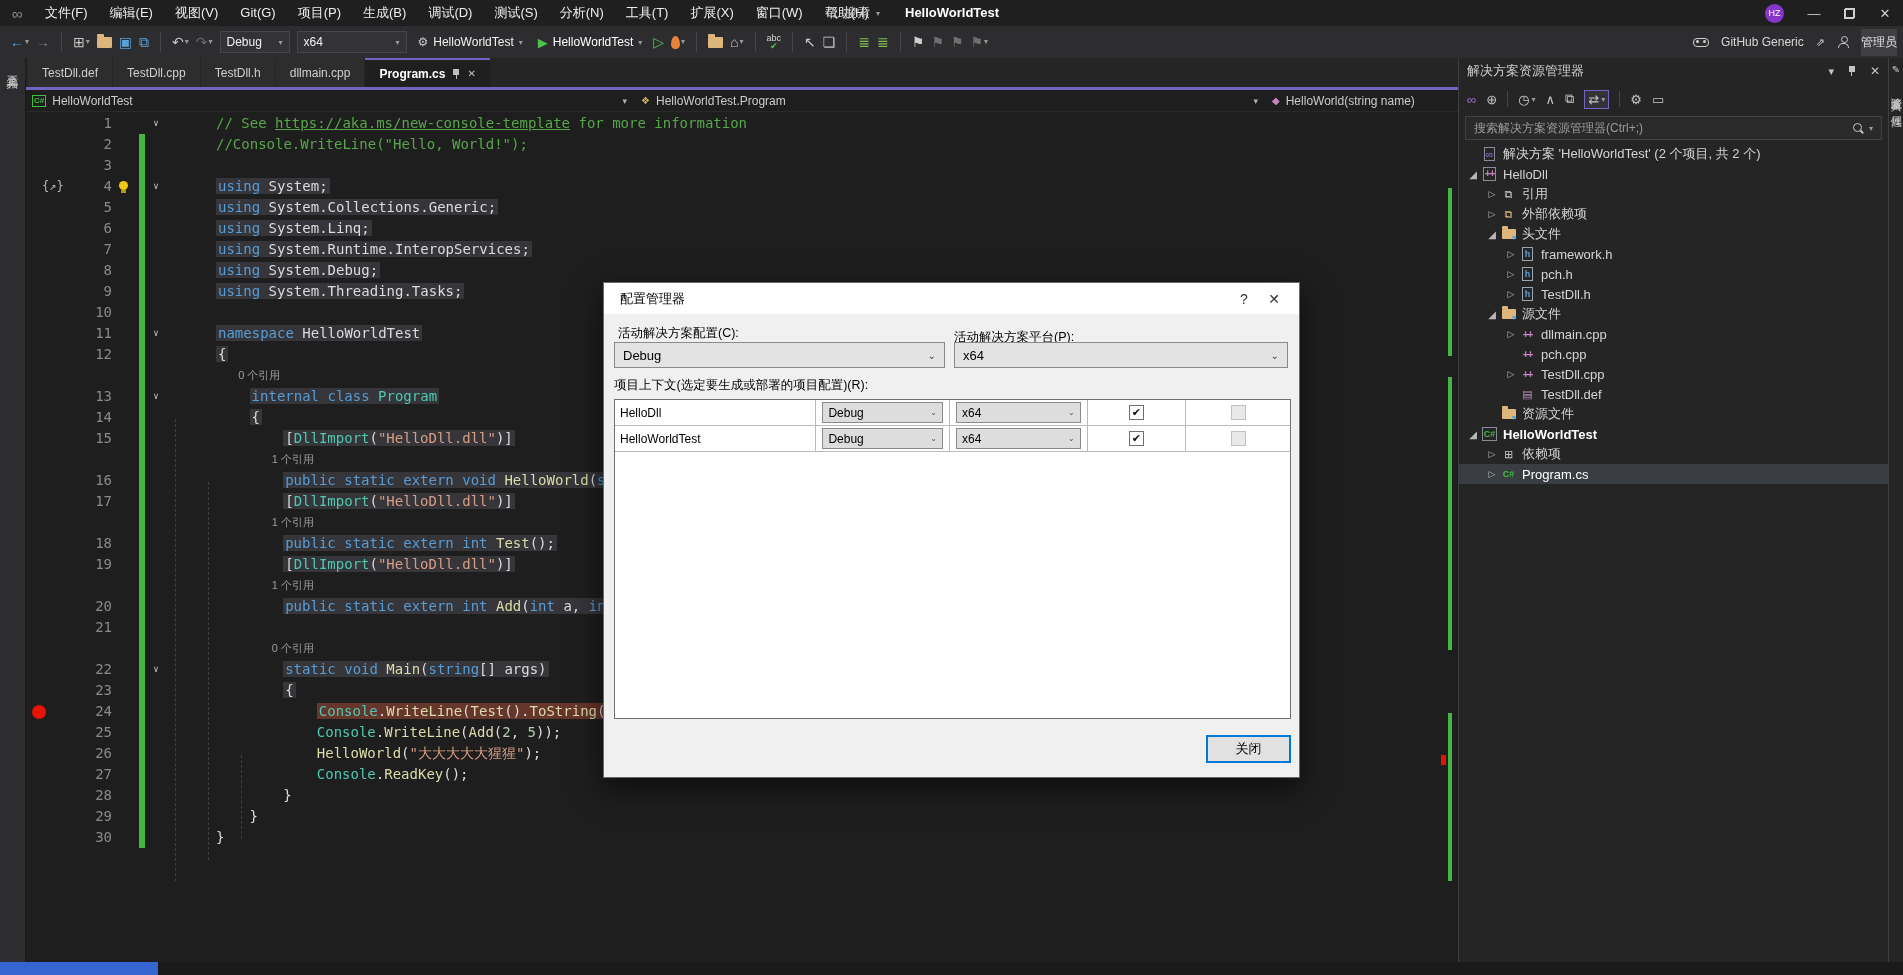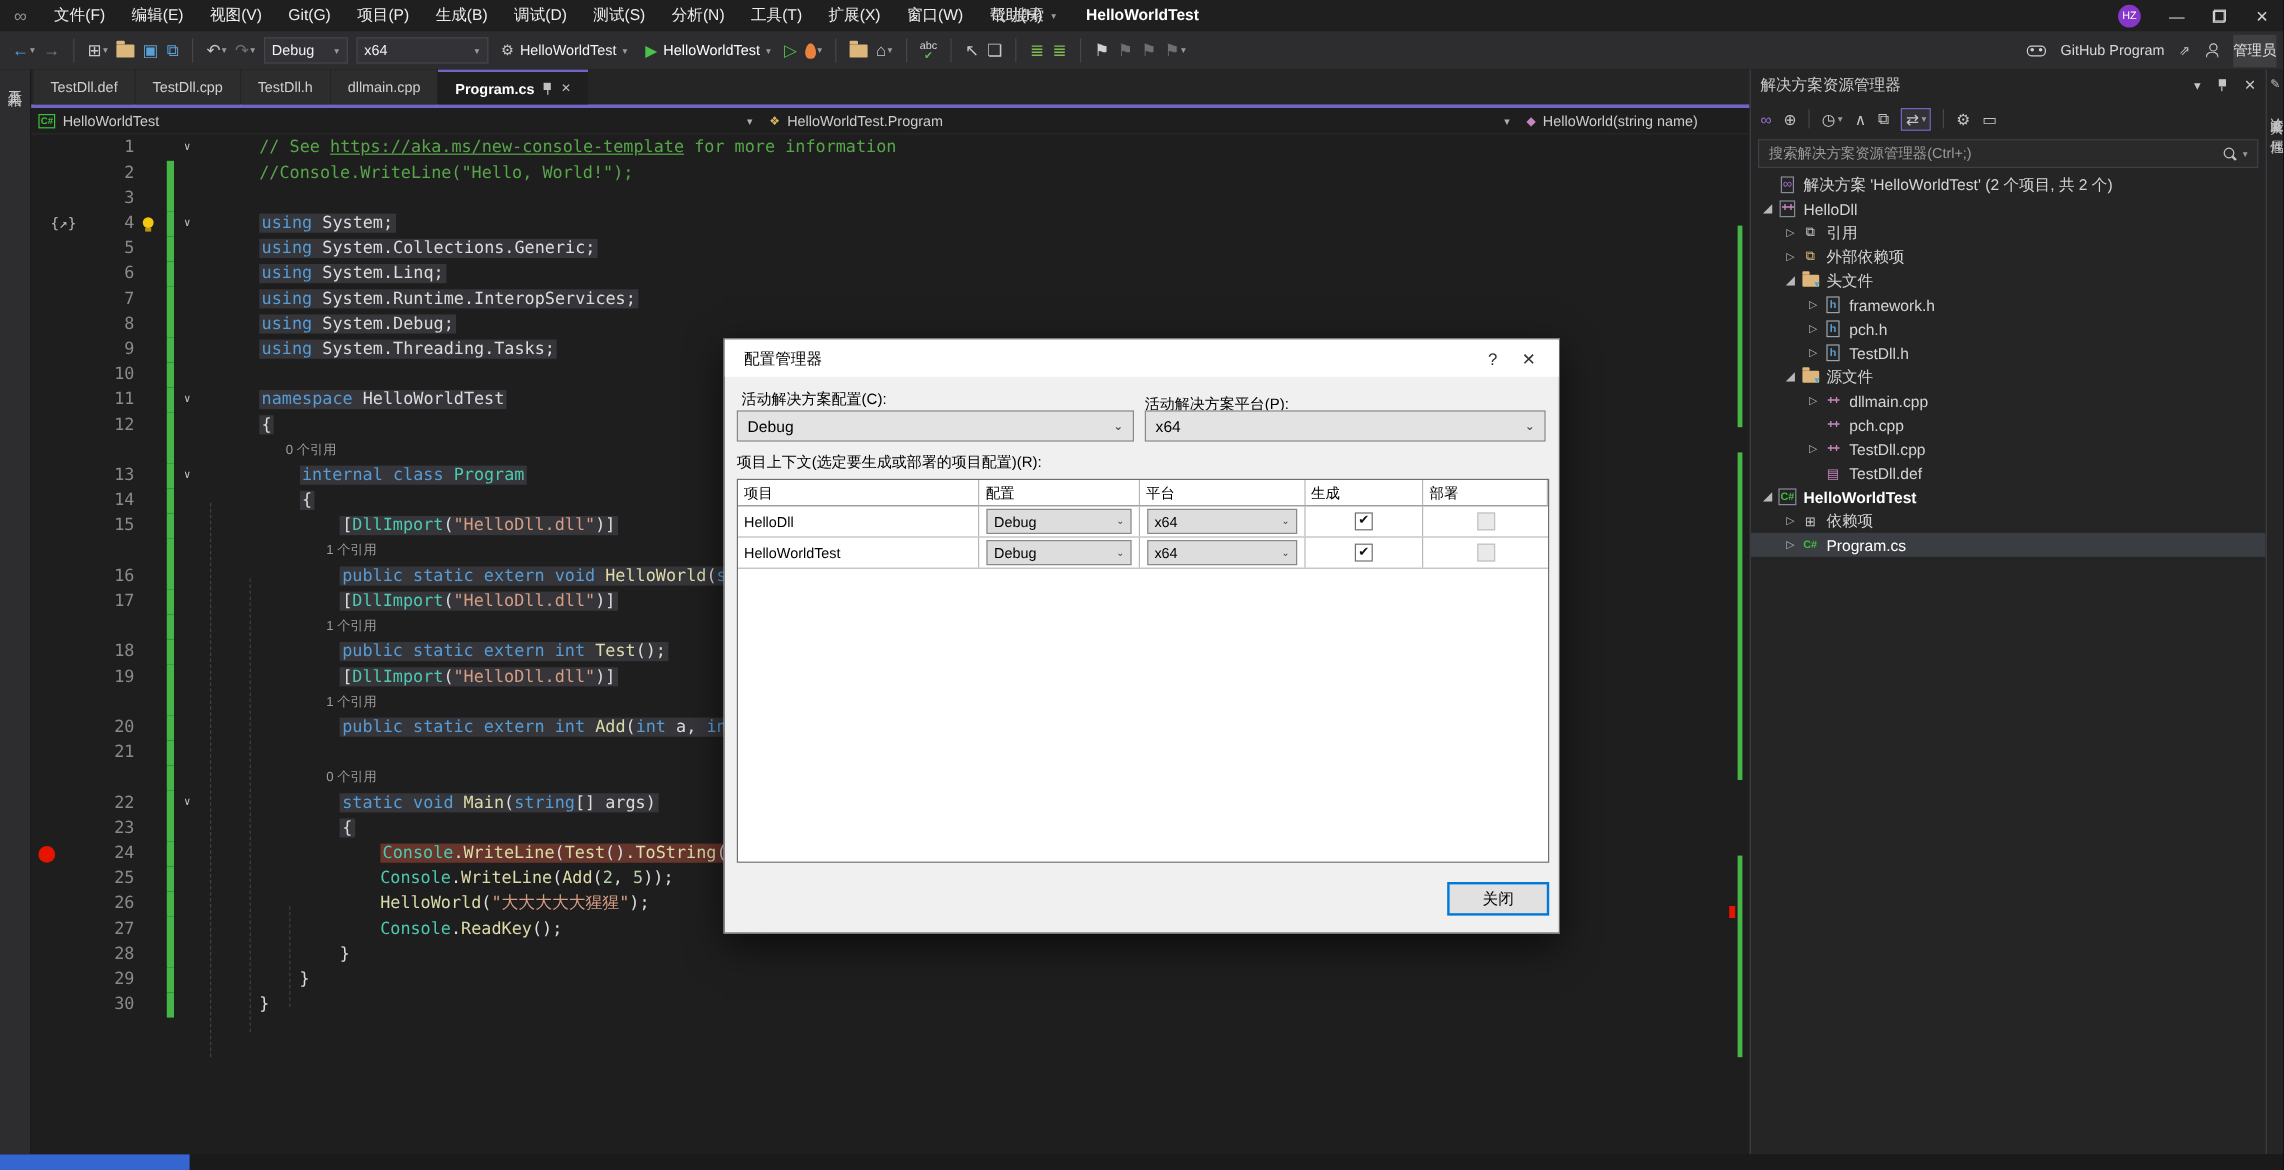--- a/index.html
+++ b/index.html
@@ -253,21 +253,21 @@
       <span class="tb-icon">
         <span style="color: rgb(111, 111, 111);">⚑</span>
       </span>
       <span class="tb-icon">
         <span style="color: rgb(111, 111, 111);">⚑</span>
         <span class="tb-dd">▾</span>
       </span>
     </div>
   <div id="toolbar-right">
     <span class="goggles"></span>
-    <span id="copilot-label">GitHub Program</span>
+    <span id="copilot-label">GitHub Generic</span>
     <span style="font-size:11px;color:#c8c8c8">⇗</span>
     <span class="person-ic"></span>
     <span id="admin-chip">管理员</span>
   </div>
 
   <div id="leftstrip">
     <span id="toolbox-tab">工具箱</span>
   </div>
 
   <div id="editor">
@@ -365,27 +365,20 @@
     <div class="dlg-combo" style="left:10px; top:59px; width:331px">
       <span>Debug</span>
       <span class="chev">⌄</span>
     </div>
     <div class="dlg-combo" style="left:350px; top:59px; width:334px">
       <span>x64</span>
       <span class="chev">⌄</span>
     </div>
     <span class="dlg-label" style="left:10px; top:94px">项目上下文(选定要生成或部署的项目配置)(R):</span>
     <div id="dlg-table">
-        <div class="hrow">
-          <span class="hcell" style="width: 202px;">项目</span>
-          <span class="hcell" style="width: 134px;">配置</span>
-          <span class="hcell" style="width: 138px;">平台</span>
-          <span class="hcell" style="width: 99px;">生成</span>
-          <span class="hcell" style="width: 104px;">部署</span>
-        </div>
         <div class="drow">
           <span class="dcell" style="width: 202px;">HelloDll</span>
           <span class="dcell" style="width: 134px;">
             <span class="cell-combo">
               <span>Debug</span>
               <span class="chev">⌄</span>
             </span>
           </span>
           <span class="dcell" style="width: 138px;">
             <span class="cell-combo">
@@ -556,20 +549,27 @@
           </span>
           <span class="tlabel">TestDll.cpp</span>
         </div>
         <div class="trow" style="padding-left: 44px;">
           <span class="tarrow"></span>
           <span class="ticon16">
             <span style="color: rgb(197, 134, 192);">▤</span>
           </span>
           <span class="tlabel">TestDll.def</span>
         </div>
+        <div class="trow" style="padding-left: 25px;">
+          <span class="tarrow"></span>
+          <span class="ticon16">
+            <span class="fol"></span>
+          </span>
+          <span class="tlabel">资源文件</span>
+        </div>
         <div class="trow" style="padding-left: 6px;">
           <span class="tarrow exp">◢</span>
           <span class="ticon16">
             <span class="ibox ics">C#</span>
           </span>
           <span class="tlabel bold">HelloWorldTest</span>
         </div>
         <div class="trow" style="padding-left: 25px;">
           <span class="tarrow">▷</span>
           <span class="ticon16">

